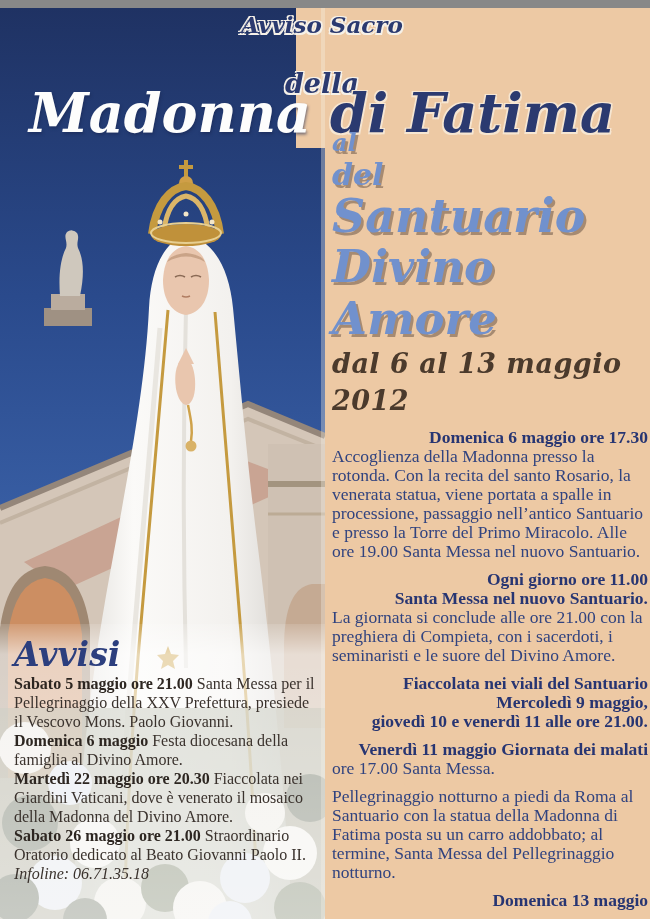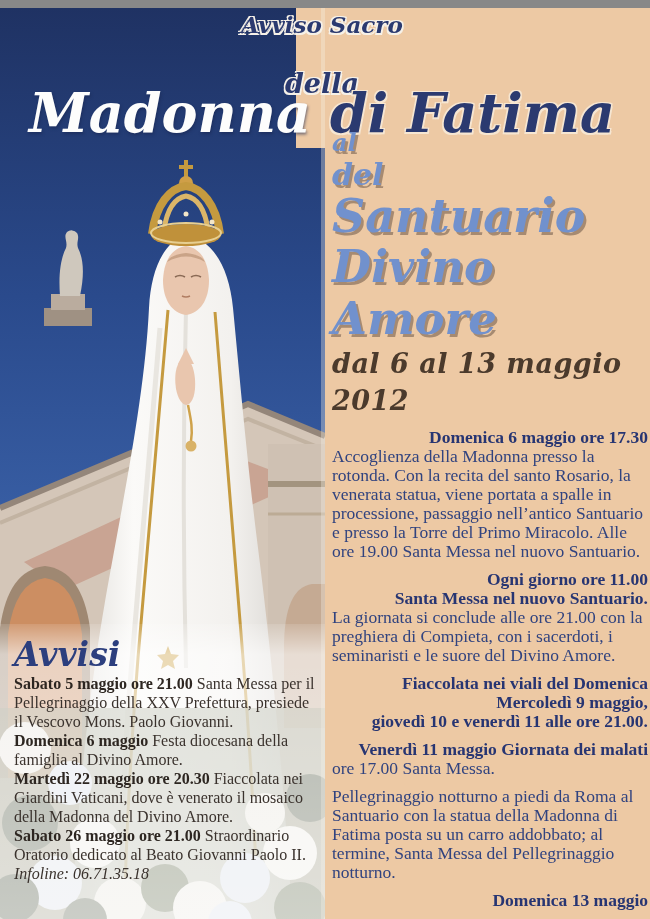--- a/index.html
+++ b/index.html
@@ -171,21 +171,21 @@
       <div class="sb">Accoglienza della Madonna presso la rotonda. Con la recita del santo Rosario, la venerata statua, viene portata a spalle in processione, passaggio nell’antico Santuario e presso la Torre del Primo Miracolo. Alle ore 19.00 Santa Messa nel nuovo Santuario.</div>
     </div>
 
     <div class="sched">
       <div class="sh">Ogni giorno ore 11.00</div>
       <div class="sh">Santa Messa nel nuovo Santuario.</div>
       <div class="sb">La giornata si conclude alle ore 21.00 con la preghiera di Compieta, con i sacerdoti, i seminaristi e le suore del Divino Amore.</div>
     </div>
 
     <div class="sched">
-      <div class="sh">Fiaccolata nei viali del Domenica</div>
+      <div class="sh">Fiaccolata nei viali del Santuario</div>
       <div class="sh">Mercoledì 9 maggio,</div>
       <div class="sh">giovedì 10 e venerdì 11 alle ore 21.00.</div>
     </div>
 
     <div class="sched">
       <div class="sh">Venerdì 11 maggio Giornata dei malati</div>
       <div class="sb">ore 17.00 Santa Messa.</div>
     </div>
 
     <div class="sched">

